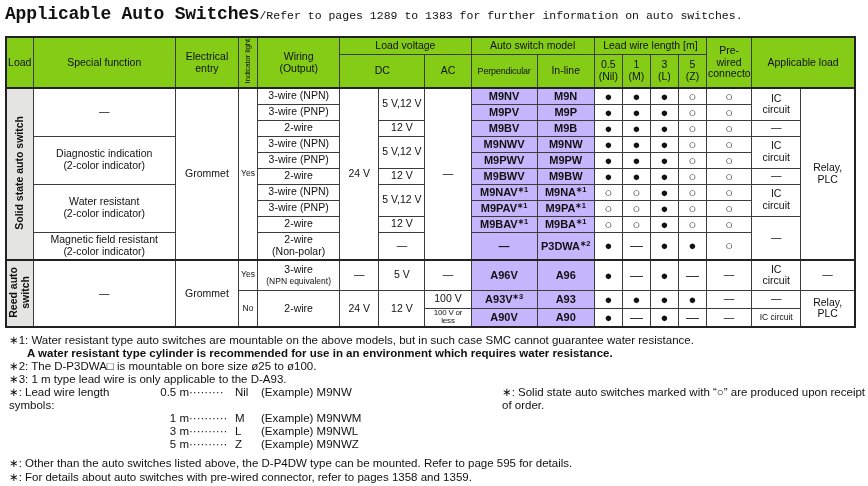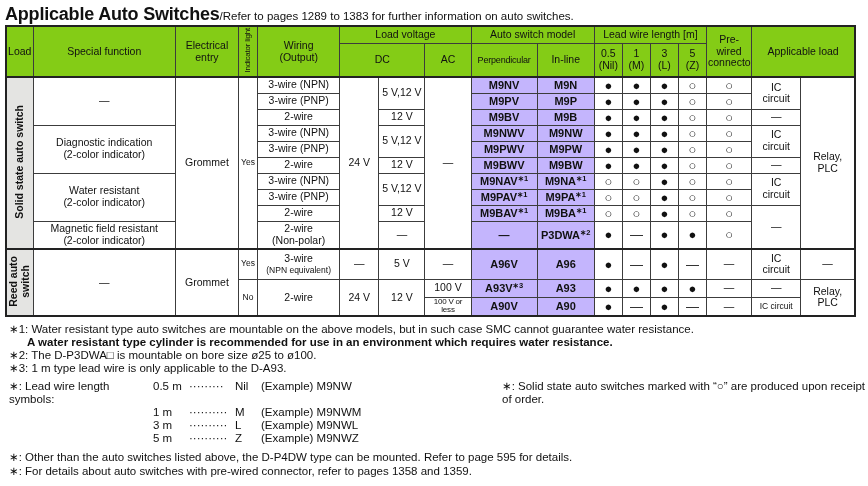--- a/index.html
+++ b/index.html
@@ -1,19 +1,19 @@
 <!DOCTYPE html>
 <html><head>
 <meta charset="utf-8">
 <style>
   html,body{margin:0;padding:0;background:#ffffff;}
   body{width:868px;height:486px;overflow:hidden;
        font-family:"Liberation Sans", sans-serif;color:#111;}
   .page{padding:4px 0 0 5px;}
-  .title-row{white-space:nowrap;margin-bottom:0;}
+  .title-row{white-space:nowrap;margin-bottom:12px;font-family:Liberation Mono, monospace;}
   .title{font-size:18px;font-weight:bold;letter-spacing:-0.2px;}
   .subtitle{font-size:11.5px;}
   table{border-collapse:collapse;table-layout:fixed;width:851px;
         border:2px solid #222;font-size:10.5px;}
   col.c-type{width:27px}col.c-sf{width:142px}col.c-entry{width:63px}
   col.c-ind{width:19px}col.c-wire{width:82px}col.c-dc1{width:39px}
   col.c-dc2{width:46px}col.c-ac{width:46px}col.c-perp{width:66px}
   col.c-inl{width:57px}col.c-lw{width:28px}col.c-pw{width:45px}
   col.c-ld1{width:49px}col.c-ld2{width:54px}
   th,td{border:1px solid #3c3c3c;padding:0 1px;text-align:center;
@@ -29,25 +29,25 @@
   .perp-h{font-size:9px;letter-spacing:-0.2px;}
   .dot{font-size:13px;line-height:1;}
   sup.msup{font-size:7.5px;font-weight:bold;vertical-align:4px;}
   tr.h17{height:17px}tr.h34{height:34px}tr.h16{height:16px}
   tr.h28{height:28px}tr.h30{height:30px}tr.h18{height:18px}
   tr.body-start td{border-top:2px solid #222;}
   tr.reed-start td{border-top:2px solid #222;}
   .notes{margin-top:6px;font-size:11.5px;line-height:1.13;}
   .note-line{padding-left:4px;}
   .note-line.ind{padding-left:22px;font-weight:bold;}
-  .lead-flex{display:flex;margin-top:5px;font-size:11.5px;line-height:1.13;}
+  .lead-flex{display:flex;font-size:11.5px;line-height:1.13;}
   .lead-left{width:497px;}
   .lead-row{display:grid;grid-template-columns:148px 36px 46px 26px auto;}
   .lead-label{padding-left:4px;}
-  .lead-len{text-align:left;}
+  .lead-len{text-align:right;}
   .lead-dots{overflow:hidden;white-space:nowrap;}
   .lead-sym{text-align:left;}
   .lead-right{flex:1;font-size:11.5px;}
   .bottom-notes{margin-top:6px;font-size:11.5px;line-height:1.16;}
   .bottom-notes div{padding-left:4px;}
 </style>
 </head>
 <body>
 
 <div class="page">

